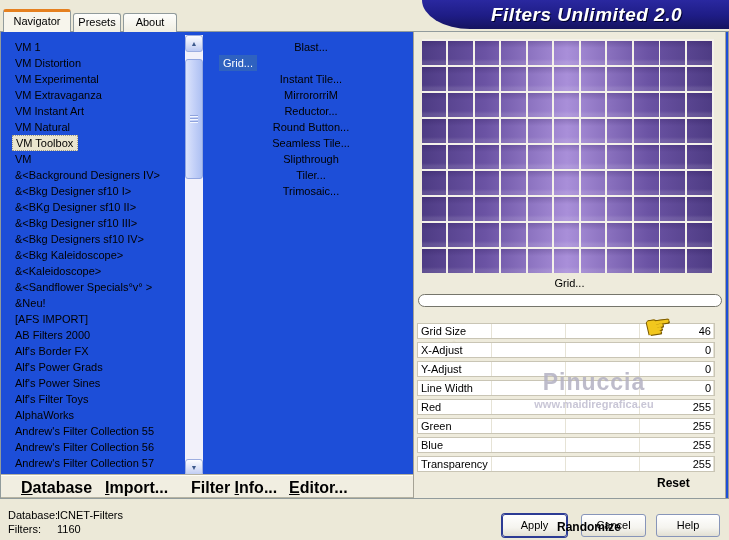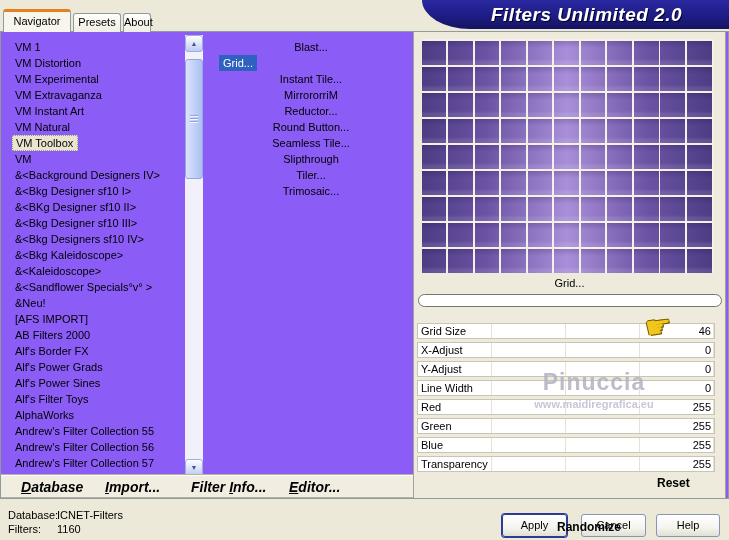--- a/index.html
+++ b/index.html
@@ -15,25 +15,25 @@
                font-size:19px; font-weight:bold; font-style:italic; color:#fff;
                letter-spacing:0.5px; text-shadow:1px 1px 0 #00002a; padding-left:22px; }
 
   
   .tab { position:absolute; border:1px solid #919b9c; border-bottom:none;
          border-radius:3px 3px 0 0; background:linear-gradient(180deg,#fefefc,#f0eee1);
          text-align:center; z-index:5; }
   .tab.active { left:3px; top:9px; width:68px; height:23px; background:#f7f5ec;
                 border-top:3px solid #e5801f; line-height:19px; z-index:7; }
   .tab.i1 { left:73px; top:13px; width:48px; height:19px; line-height:17px; }
-  .tab.i2 { left:123px; top:13px; width:28px; height:19px; line-height:17px; }
+  .tab.i2 { left:123px; top:13px; width:54px; height:19px; line-height:17px; }
 
   
   .page { position:absolute; left:0; top:31px; width:729px; height:468px;
-          background:#8b5cf6; border:1px solid #919b9c; z-index:4; }
+          background:#1d4ed8; border:1px solid #919b9c; z-index:4; }
 
   
   ul.flat { list-style:none; }
   ul.flat li { height:16px; line-height:16px; white-space:nowrap; }
   .navlist { position:absolute; left:6px; top:7px; width:176px; }
   .navlist li { padding-left:8px; }
   .navlist li.selected { width:max-content; padding:0 4px 0 3px; margin-left:5px;
        background:#eae5cf; border:1px dotted #9b9784; line-height:14px; }
   .filterlist { position:absolute; left:218px; top:7px; width:180px;text-align:center; }
   .filterlist li { padding-left:4px; }
@@ -80,21 +80,21 @@
              font-size:23px; font-weight:bold; color:#b3b1c3; letter-spacing:1px; opacity:0.85; pointer-events:none; }
   .wm-url  { position:absolute; left:80px; width:200px; top:366px; text-align:center; z-index:8;
              font-size:11px; font-weight:bold; color:#c3c0d2; opacity:0.9; pointer-events:none; }
   .pact { position:absolute; top:444px; font-size:12px; font-weight:bold; }
   .pact.rand { left:143px;margin-top:44px; } .pact.rst { left:243px; }
 
   
   .menubar { position:absolute; left:0; top:442px; width:412px; height:24px;
              background:#f1eee1; border-top:1px solid #b5b2a1; border-bottom:1px solid #b5b2a1;
              box-shadow:inset 0 1px 0 #fffef6; }
-  .menubar .mi { position:absolute; top:4px; font-size:14px; font-weight:bold; cursor:default;font-style:italic; }
+  .menubar .mi { position:absolute; top:4px; font-size:16px; font-weight:bold; cursor:default; }
   .mi u { text-decoration:underline; }
   .mi.m0 { left:20px; } .mi.m1 { left:104px; } .mi.m2 { left:190px; } .mi.m3 { left:288px; }
 
   
   .stat { position:absolute; line-height:13px; }
   .btn { position:absolute; top:514px; height:23px; font-size:11px; text-align:center; line-height:20px;
          background:linear-gradient(180deg,#ffffff 0%,#f5f4ef 60%,#e2e0d3 100%);
          border:1px solid #8795b9; border-radius:3px; cursor:default; }
   .btn.default { border:1px solid #2c3b94; box-shadow:0 0 0 1px #2c3b94;text-align:center; }
   .b-apply { left:502px; width:65px; } .b-cancel { left:581px; width:65px; } .b-help { left:656px; width:64px; }

